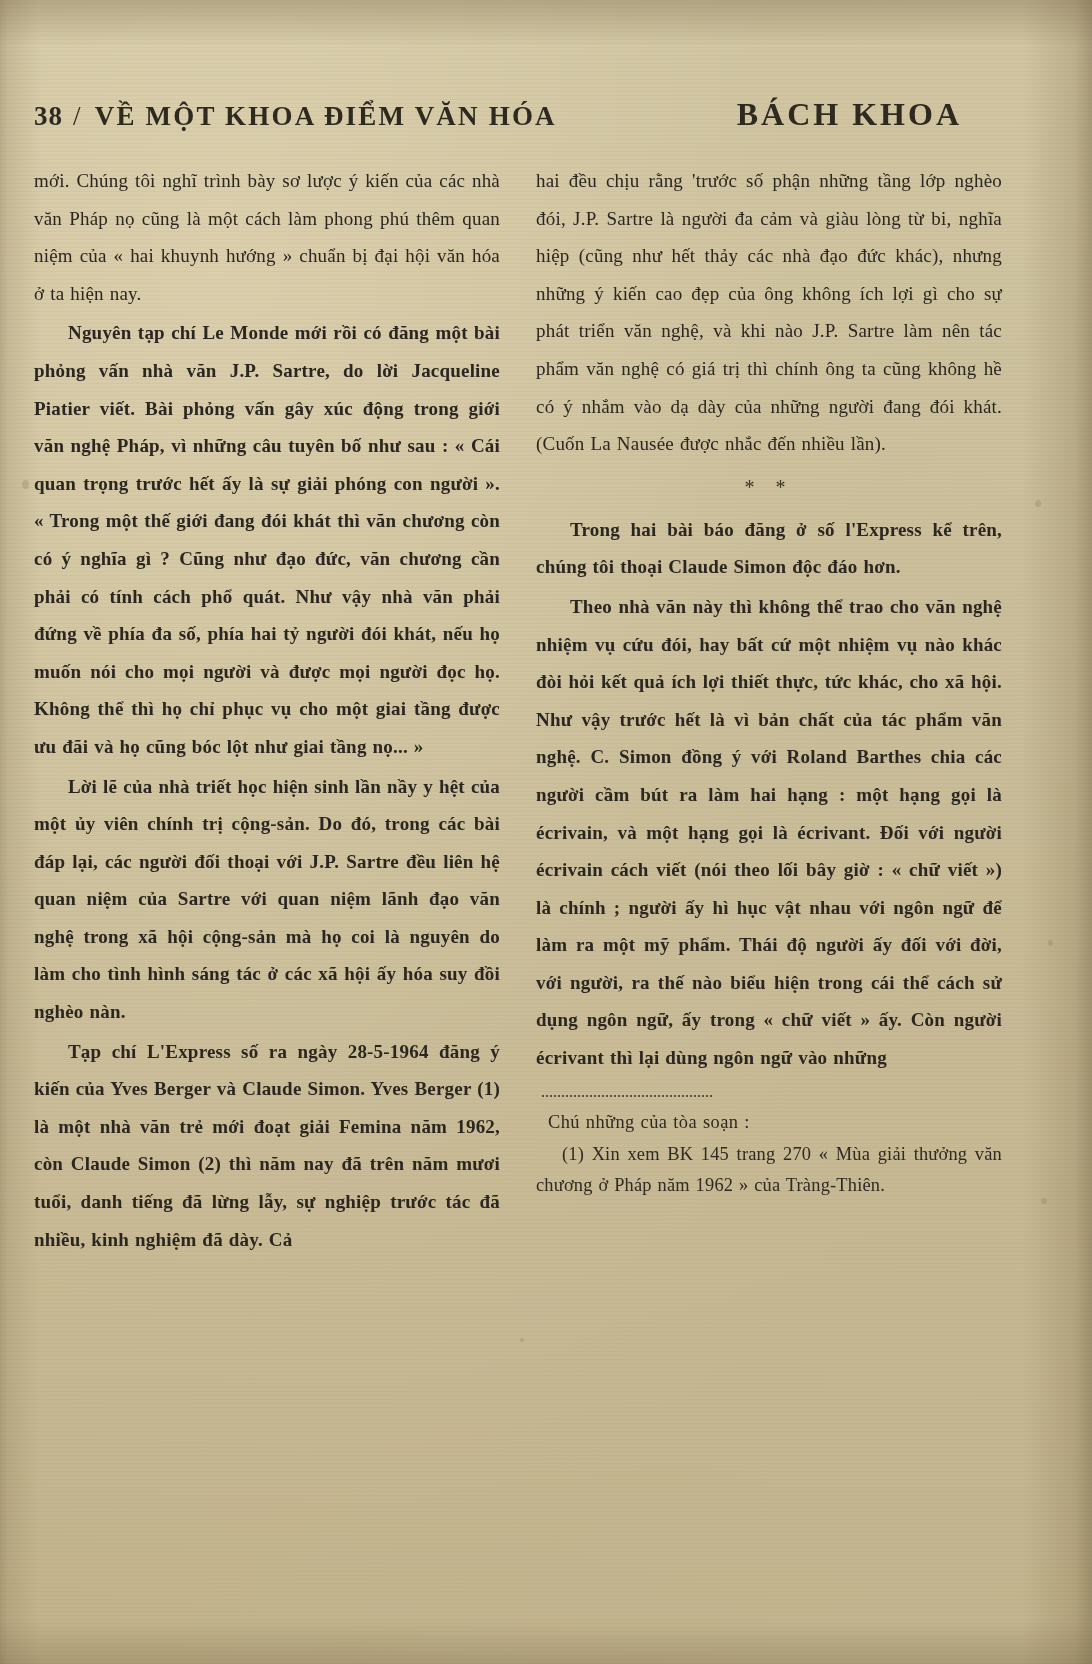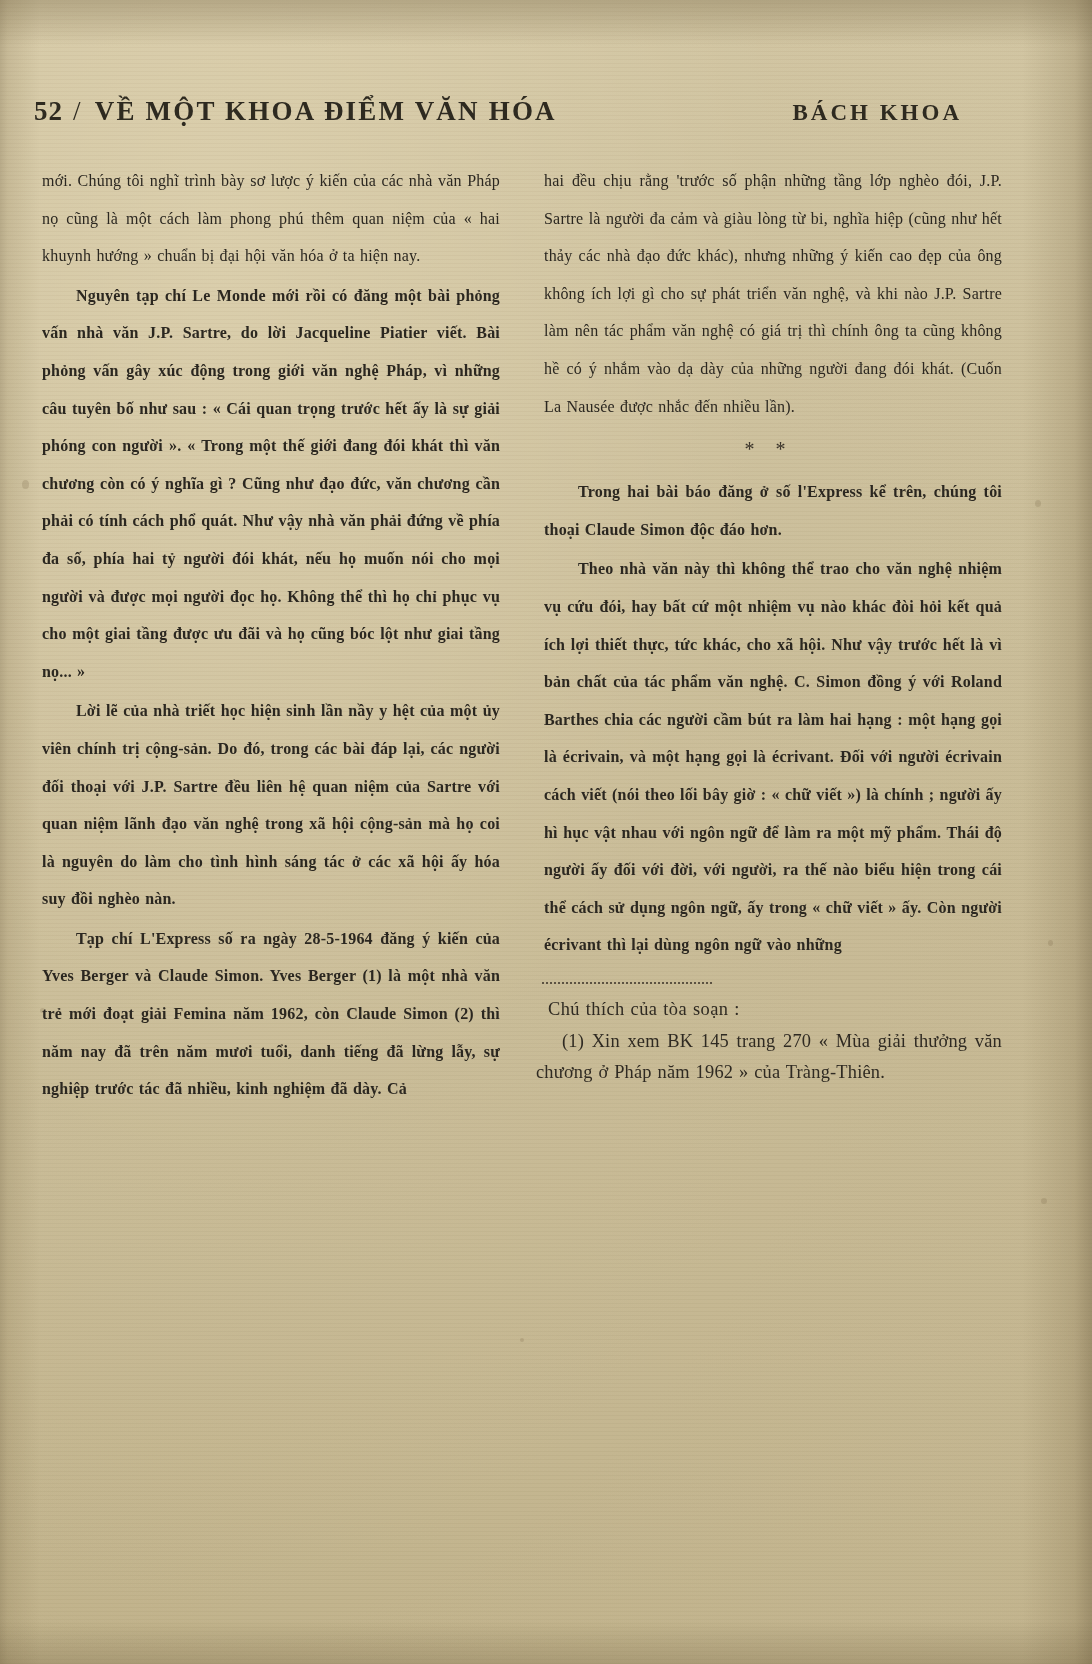--- a/index.html
+++ b/index.html
@@ -79,41 +79,41 @@
   }
   .header-left .folio {
     margin-right: 10px;
     letter-spacing: 1px;
   }
   .header-left .slash {
     margin-right: 12px;
     font-weight: normal;
   }
   .header-right {
-    font-size: 23px;
+    font-size: 32px;
     font-weight: bold;
     letter-spacing: 3px;
     margin-right: 96px;
     white-space: nowrap;
   }
 
   .columns {
     position: absolute;
     top: 162px;
     left: 34px;
     width: 1000px;
     display: flex;
     gap: 36px;
   }
   .col {
     width: 466px;
   }
   .col p {
-    margin: 0 0 2px 8px;
-    font-size: 16px;
+    margin: 0 0 2px 0;
+    font-size: 19px;
     line-height: 37.6px;
     color: #2b2720;
     text-align: justify;
     text-align-last: left;
     word-spacing: 1px;
     letter-spacing: 0.2px;
   }
   .col p.indent {
     text-indent: 34px;
     font-weight: bold;
@@ -177,21 +177,21 @@
 
   <div class="speckle" style="left:22px; top:480px; width:7px; height:9px;"></div>
   <div class="speckle" style="left:1035px; top:500px; width:6px; height:7px;"></div>
   <div class="speckle" style="left:1048px; top:940px; width:5px; height:6px;"></div>
   <div class="speckle" style="left:40px; top:1008px; width:5px; height:5px;"></div>
   <div class="speckle" style="left:1041px; top:1198px; width:6px; height:6px;"></div>
   <div class="speckle" style="left:520px; top:1338px; width:4px; height:4px;"></div>
 
   <div class="header">
     <div class="header-left">
-      <span class="folio">52</span><span class="slash">/</span><span>VỀ MỘT KHOA ĐIỂM VĂN HÓA</span>
+      <span class="folio">38</span><span class="slash">/</span><span>VỀ MỘT KHOA ĐIỂM VĂN HÓA</span>
     </div>
     <div class="header-right">BÁCH KHOA</div>
   </div>
 
   <div class="columns">
 
     <div class="col">
       <p>mới. Chúng tôi nghĩ trình bày sơ lược ý kiến của các nhà văn Pháp nọ cũng là một cách làm phong phú thêm quan niệm của « hai khuynh hướng » chuẩn bị đại hội văn hóa ở ta hiện nay.</p>
       <p class="indent">Nguyên tạp chí Le Monde mới rồi có đăng một bài phỏng vấn nhà văn J.P. Sartre, do lời Jacqueline Piatier viết. Bài phỏng vấn gây xúc động trong giới văn nghệ Pháp, vì những câu tuyên bố như sau : « Cái quan trọng trước hết ấy là sự giải phóng con người ». « Trong một thế giới đang đói khát thì văn chương còn có ý nghĩa gì ? Cũng như đạo đức, văn chương cần phải có tính cách phổ quát. Như vậy nhà văn phải đứng về phía đa số, phía hai tỷ người đói khát, nếu họ muốn nói cho mọi người và được mọi người đọc họ. Không thể thì họ chỉ phục vụ cho một giai tầng được ưu đãi và họ cũng bóc lột như giai tầng nọ... »</p>
       <p class="indent">Lời lẽ của nhà triết học hiện sinh lần nầy y hệt của một ủy viên chính trị cộng-sản. Do đó, trong các bài đáp lại, các người đối thoại với J.P. Sartre đều liên hệ quan niệm của Sartre với quan niệm lãnh đạo văn nghệ trong xã hội cộng-sản mà họ coi là nguyên do làm cho tình hình sáng tác ở các xã hội ấy hóa suy đồi nghèo nàn.</p>
@@ -199,19 +199,19 @@
     </div>
 
     <div class="col">
       <p>hai đều chịu rằng 'trước số phận những tầng lớp nghèo đói, J.P. Sartre là người đa cảm và giàu lòng từ bi, nghĩa hiệp (cũng như hết thảy các nhà đạo đức khác), nhưng những ý kiến cao đẹp của ông không ích lợi gì cho sự phát triển văn nghệ, và khi nào J.P. Sartre làm nên tác phẩm văn nghệ có giá trị thì chính ông ta cũng không hề có ý nhắm vào dạ dày của những người đang đói khát. (Cuốn La Nausée được nhắc đến nhiều lần).</p>
       <div class="stars">* *</div>
       <p class="indent">Trong hai bài báo đăng ở số l'Express kể trên, chúng tôi thoại Claude Simon độc đáo hơn.</p>
       <p class="indent">Theo nhà văn này thì không thể trao cho văn nghệ nhiệm vụ cứu đói, hay bất cứ một nhiệm vụ nào khác đòi hỏi kết quả ích lợi thiết thực, tức khác, cho xã hội. Như vậy trước hết là vì bản chất của tác phẩm văn nghệ. C. Simon đồng ý với Roland Barthes chia các người cầm bút ra làm hai hạng : một hạng gọi là écrivain, và một hạng gọi là écrivant. Đối với người écrivain cách viết (nói theo lối bây giờ : « chữ viết ») là chính ; người ấy hì hục vật nhau với ngôn ngữ để làm ra một mỹ phẩm. Thái độ người ấy đối với đời, với người, ra thế nào biểu hiện trong cái thể cách sử dụng ngôn ngữ, ấy trong « chữ viết » ấy. Còn người écrivant thì lại dùng ngôn ngữ vào những</p>
 
       <div class="footnote-rule"></div>
       <div class="footnotes">
-        <p class="fn-head">Chú thích của tòa soạn :</p>
+        <p class="fn-head">Chú những của tòa soạn :</p>
         <p class="fn-indent">(1) Xin xem BK 145 trang 270 « Mùa giải thưởng văn chương ở Pháp năm 1962 » của Tràng-Thiên.</p>
       </div>
     </div>
 
   </div>
 </div>
 
 </body></html>

